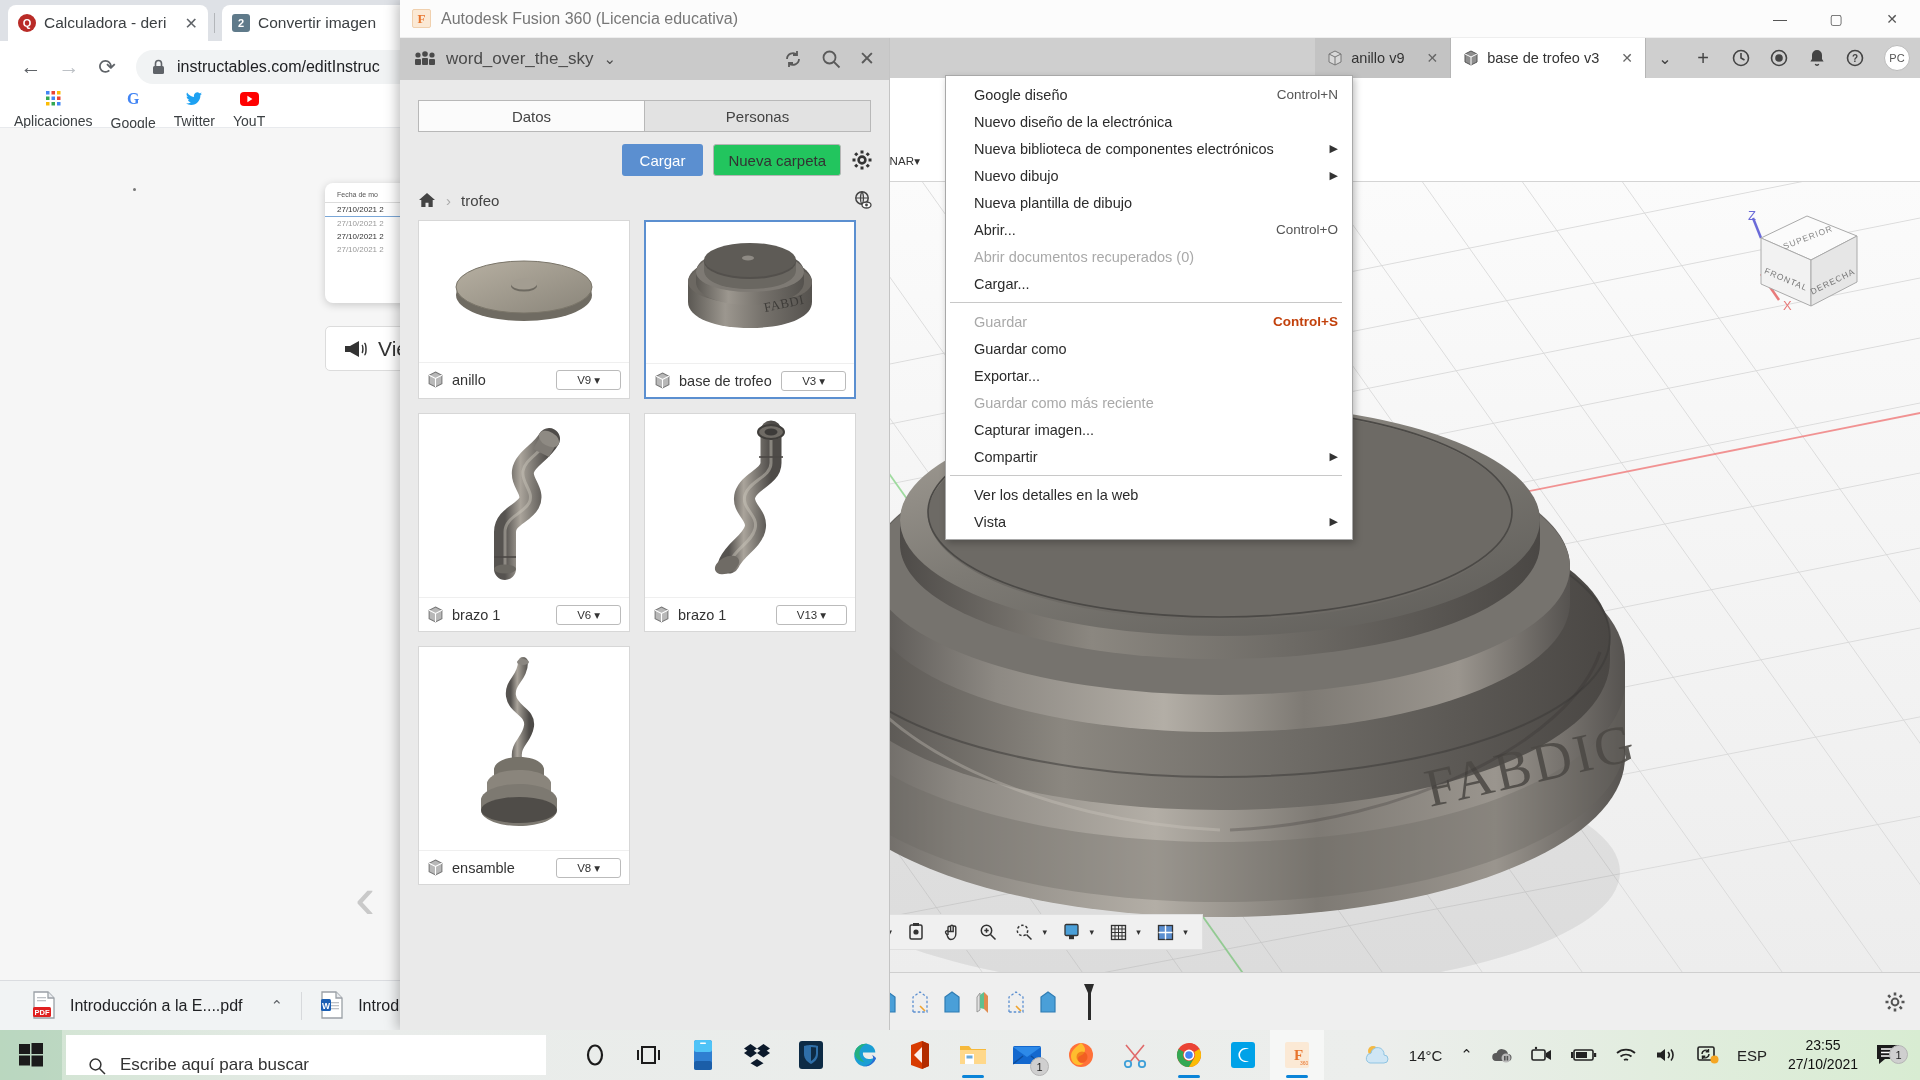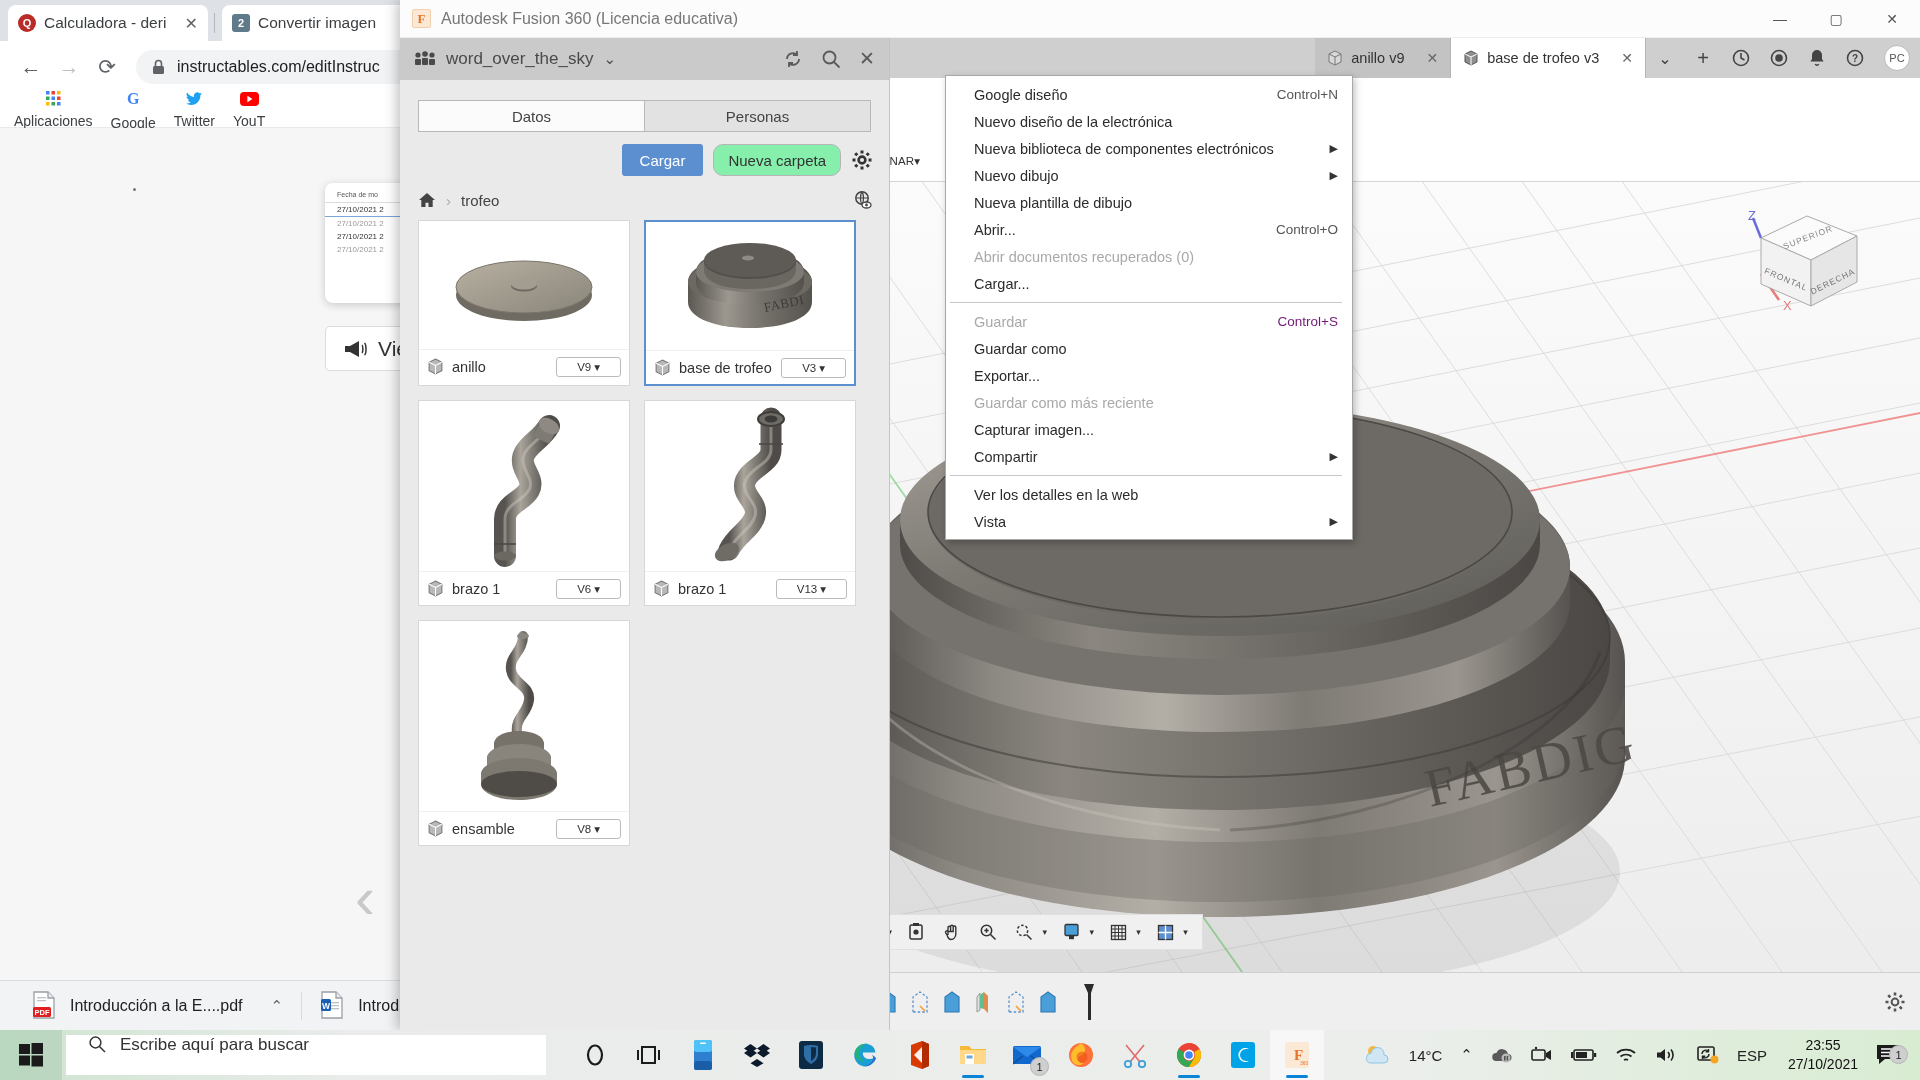--- a/index.html
+++ b/index.html
@@ -157,62 +157,62 @@
   #file-menu {
     position:absolute; left:945px; top:75px; width:408px; background:#fff;
     border:1px solid #a8a8a8; box-shadow:2px 3px 7px rgba(0,0,0,.25); z-index:60;
     padding:5px 0 4px 0;
   }
   .mi { height:27px; display:flex; align-items:center; padding:0 14px 0 28px;
       font-size:14.5px; color:#2b2b2b; cursor:pointer; position:relative; }
   .mi.disabled { color:#a9a9a9; cursor:default; }
   .mi.hl { background:#d4d4d4; }
   .mi .sc { margin-left:auto; font-size:13.5px; color:#555; }
-  .mi.disabled .sc { color:#701a75; }
+  .mi.disabled .sc { color:#c2410c;font-weight:bold; }
   .mi .arw { margin-left:auto; font-size:11px; color:#333; }
   .msep { height:1px; background:#c8c8c8; margin:5px 10px 5px 4px; }
 
   
   #data-panel {
     position:absolute; left:400px; top:38px; width:490px; height:992px;
     background:#eaeaea; border-right:1px solid #c4c4c4; z-index:50;
   }
   #dp-head { height:42px; background:#cacaca; display:flex; align-items:center; padding:0 14px; gap:10px;}
   #dp-head .hub { font-size:17px; color:#4a4a4a; }
   #dp-head .hr { margin-left:auto; display:flex; gap:18px; color:#5a5a5a; }
   #dp-tabs { display:flex; padding:20px 18px 0 18px; gap:0; }
   .dp-tab { flex:1; height:32px; border:1px solid #b8b8b8; background:#e2e2e2; display:flex;
      align-items:center; justify-content:center; font-size:15px; color:#444; cursor:pointer; }
   .dp-tab.active { background:#fbfbfb; border-right:none; }
   #dp-actions { display:flex; align-items:center; justify-content:flex-end; gap:10px; padding:12px 16px 0 18px; }
   .btn-primary { background:#5b8fd0; color:#fff; border:none; border-radius:3px;
       padding:0 18px; height:32px; font-size:15px; cursor:pointer; font-family:inherit;}
-  .btn-secondary { background:#86efac; color:#333; border:1px solid #b5b5b5; border-radius:10px;
+  .btn-secondary { background:#22c55e; color:#333; border:1px solid #b5b5b5; border-radius:3px;
       padding:4px 14px; height:32px; font-size:15px; cursor:pointer; font-family:inherit;}
   #dp-crumb { display:flex; align-items:center; gap:10px; padding:14px 16px 10px 18px;
       font-size:15px; color:#444; }
   #dp-grid { display:flex; flex-wrap:wrap; gap:14px; padding:0 18px; }
   .dp-card { width:212px; background:#fff; border:1px solid #d7d7d7; cursor:pointer; }
   .dp-card.selected { border:2px solid #5b8fd0; }
   .dp-thumb { height:128px; display:flex; align-items:center; justify-content:center; background:#fff;}
   .dp-meta { height:34px; display:flex; align-items:center; padding:0 8px; gap:8px; font-size:14.5px; color:#333;
-     border-top:1px solid #efefef;}
+     border-top:1px solid #efefef;margin-top:13px;}
   .ver-chip { margin-left:auto; border:1px solid #bbb; border-radius:3px; font-size:11.5px;
      padding:2px 20px; color:#333; display:flex; align-items:center; gap:3px; background:#fff;}
 
   
   #taskbar {
     position:absolute; left:0; bottom:0; width:1920px; height:50px;
     background:linear-gradient(to right,#cfe3d0 0%,#e9ecea 18%,#eceeec 72%,#d8ecd2 100%);
     display:flex; align-items:center; z-index:90;
   }
   #start-btn { width:62px; height:50px; display:flex; align-items:center; justify-content:center;
       background:rgba(160,200,170,.45); cursor:pointer; }
   #tb-search {
-    width:480px; height:40px; background:#fff; display:flex; align-items:flex-start; gap:14px;
+    width:480px; height:40px; background:#fff; display:flex; align-items:flex-end; gap:14px;
     padding-left:22px; font-size:17px; color:#333; margin-left:4px; cursor:text;
   }
   .tb-ico { width:54px; height:50px; display:flex; align-items:center; justify-content:center; cursor:pointer; position:relative;}
   .tb-ico.running::after { content:''; position:absolute; bottom:2px; left:16px; width:22px; height:3px; background:#0a84d8; border-radius:2px; }
   .tb-ico.active { background:rgba(255,255,255,.55); }
   #tb-tray { margin-left:auto; display:flex; align-items:center; gap:0; padding-right:6px; }
   .tray-i { padding:0 9px; display:flex; align-items:center; color:#222; cursor:pointer; font-size:15px;}
   #tb-clock { text-align:center; font-size:14px; color:#111; line-height:1.35; padding:0 12px; cursor:pointer;}
   #tb-notif { padding:0 14px 0 6px; cursor:pointer; position:relative; }
 

